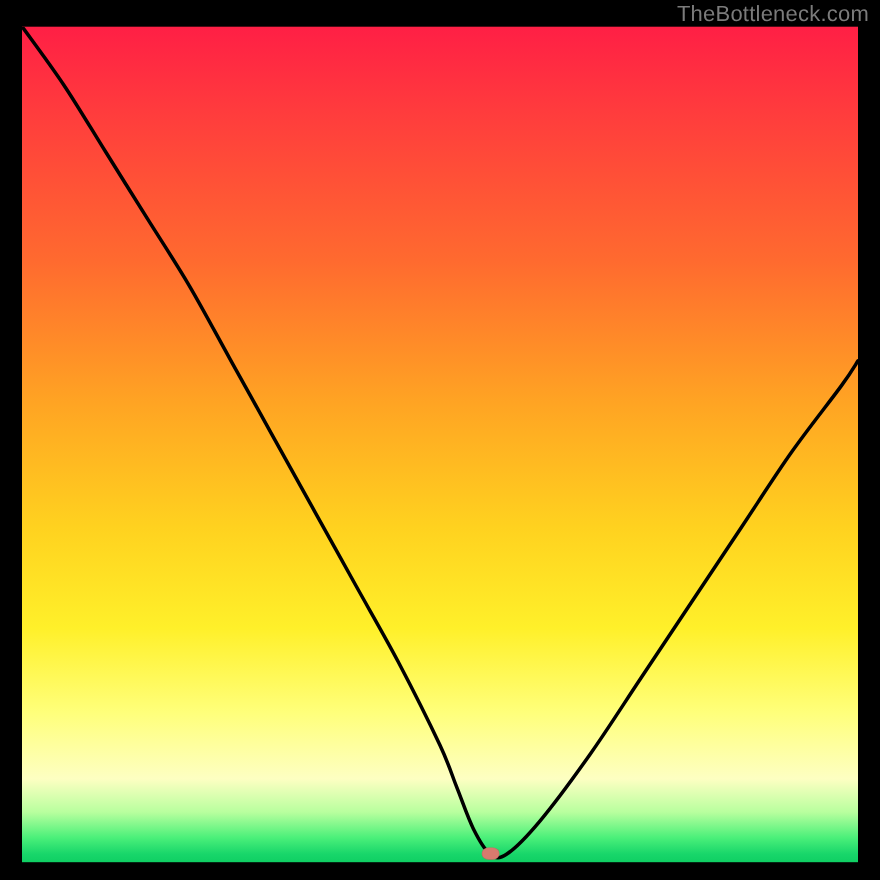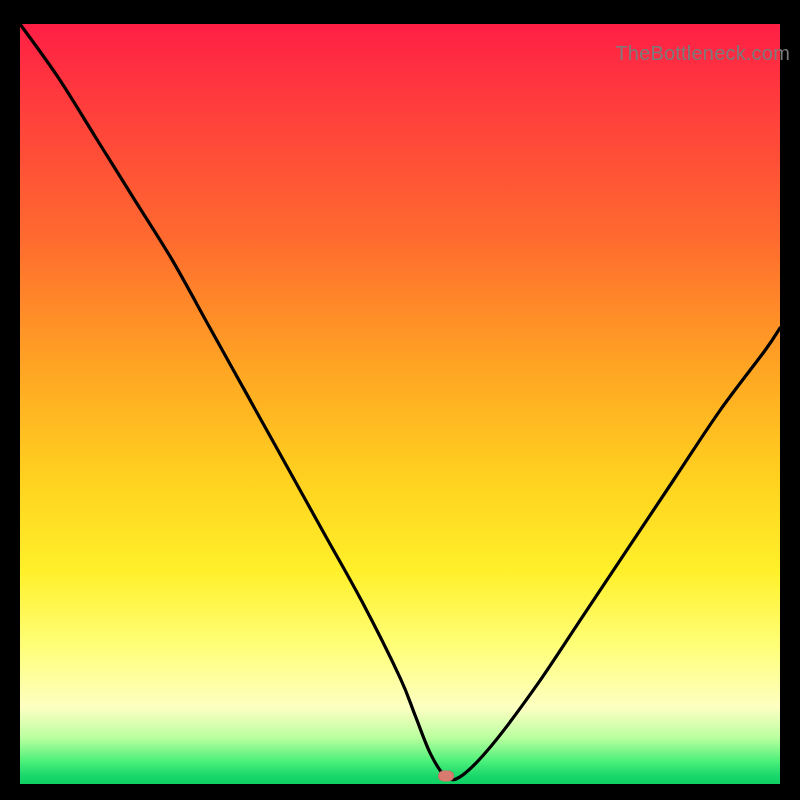--- a/index.html
+++ b/index.html
@@ -19,21 +19,20 @@
   .watermark {
     position: absolute;
     top: 2px;
     right: 10px;
     color: #7b7b7b;
     font-size: 20px;
     font-weight: 500;
     letter-spacing: 0.2px;
     z-index: 20;
     user-select: none;
-    margin-top: 40px;
   }
   .plot {
     position: absolute;
     left: 20px;
     top: 24px;
     width: 760px;
     height: 760px;
     overflow: hidden;
   }
   .gradient {

